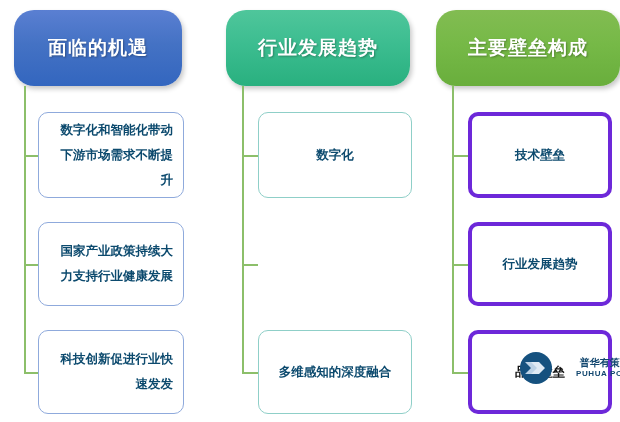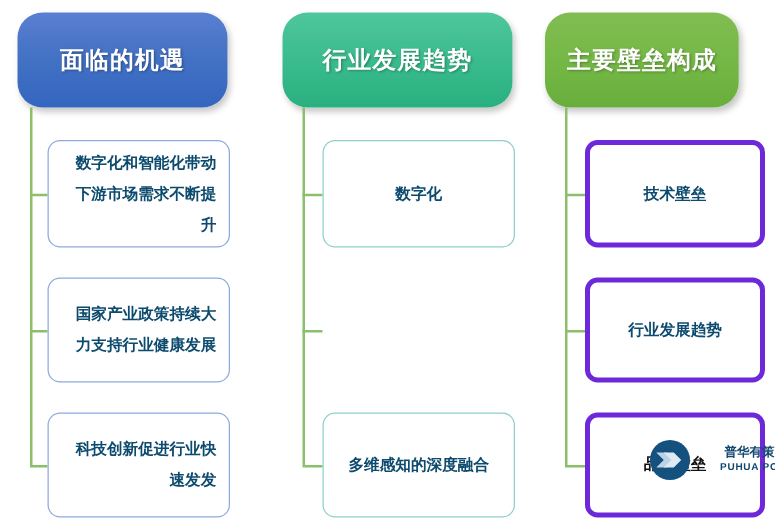--- a/index.html
+++ b/index.html
@@ -40,21 +40,21 @@
     height: 76px;
     border-radius: 20px;
     display: flex;
     align-items: center;
     justify-content: center;
     box-shadow: 2px 3px 5px rgba(0,0,0,0.22);
     box-sizing: border-box;
   }
   .col-0 .header-box { left: 14px;  width: 168px; }
   .col-1 .header-box { left: 10px;  width: 184px; }
-  .col-2 .header-box { left: 8px;   width: 155px; }
+  .col-2 .header-box { left: 8px;   width: 184px; }
 
   .header-box .htext {
     color: #ffffff;
     font-size: 19px;
     font-weight: bold;
     letter-spacing: 1px;
     text-shadow: 1px 1px 2px rgba(0,0,0,0.30);
     white-space: nowrap;
   }
 

